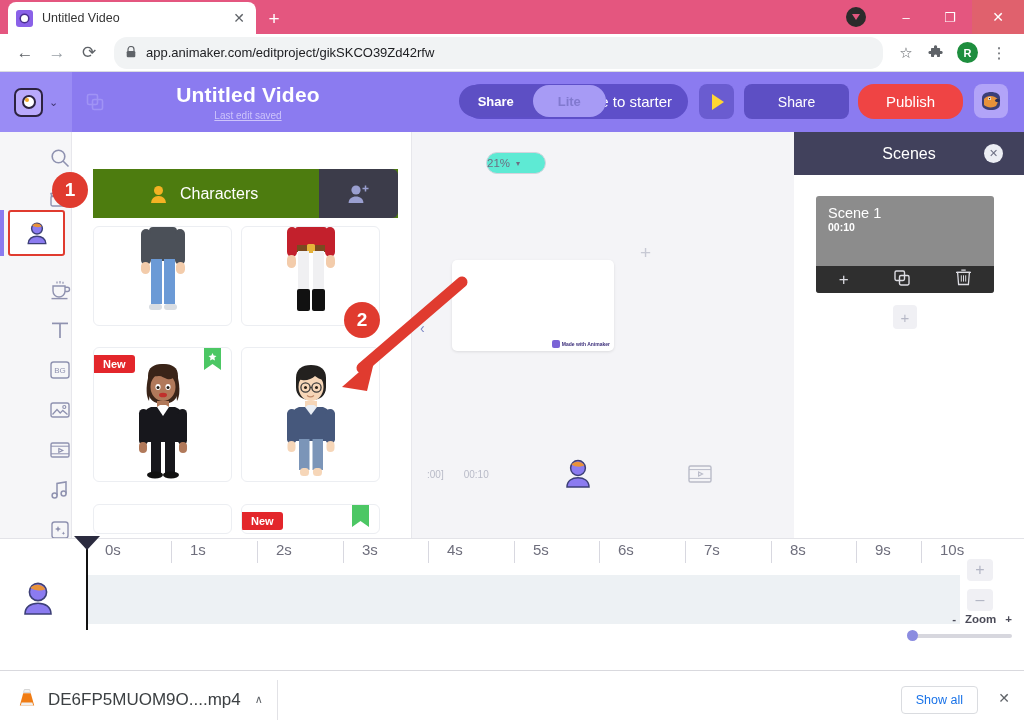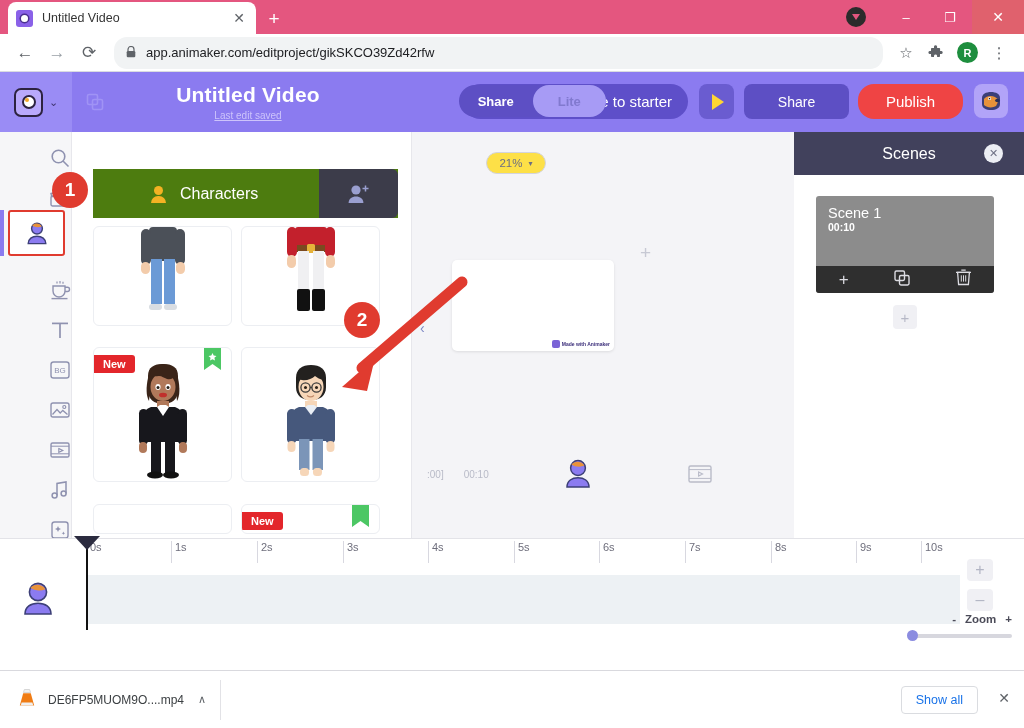--- a/index.html
+++ b/index.html
@@ -180,22 +180,22 @@
   
   .char{ display:block; }
 
   
   .stage{
     position:absolute; left:412px; top:132px; width:382px; height:406px;
     background:#f4f4f7;
   }
   .zoom-pill{
     position:absolute; left:74px; top:20px; width:60px;height:22px;
-    border:1px solid #d3d4dd; border-radius:11px; background:#fde047;
-    display:flex; align-items:center; justify-content:center; gap:6px;
+    border:1px solid #d3d4dd; border-radius:11px; background:#5eead4;
+    display:flex; align-items:center; gap:6px;
     font-size:11.5px; color:#6c6e82;
   }
   .slide{
     position:absolute; left:40px; top:128px; width:162px; height:91px;
     background:#fff; border-radius:5px; box-shadow:0 1px 3px rgba(0,0,0,.10);
   }
   .watermark{ position:absolute; right:4px; bottom:3px; font-size:6px;
     color:#3b2e7a; font-weight:bold; display:flex; align-items:center; gap:2px;}
   .wm-dot{ width:8px;height:8px;border-radius:2px;background:#7a63d6;}
   .plus-ghost{ position:absolute; left:228px; top:110px; color:#c7c9d4; font-size:19px;}
@@ -237,21 +237,21 @@
     display:flex; align-items:center; justify-content:center;
   }
 
   
   .timeline{
     position:absolute; left:0; top:538px; width:1024px; height:130px;
     background:#fff; border-top:1px solid #e3e3e8;
   }
   .tl-ruler{ position:absolute; left:0; top:0; width:960px; height:26px; }
   .tl-tick{ position:absolute; top:2px; height:22px; border-left:1px solid #d8d8e0;
-    font-size:11px; color:#6e6e7c; padding-left:3px; }
+    font-size:15px; color:#6e6e7c; padding-left:18px; }
   .tl-track{
     position:absolute; left:86px; top:36px; width:874px; height:49px;
     background:#edf1f4;
   }
   .tl-char{ position:absolute; left:18px; top:40px; }
   .playhead{ position:absolute; left:86px; top:0; width:2px; height:91px; background:#111; }
   .playhead-grip{
     position:absolute; left:-12px; top:-3px; width:26px; height:14px;
     background:#2b2b3f; clip-path:polygon(0 0,100% 0,50% 100%);
   }
@@ -268,21 +268,21 @@
   .zoom-knob{ position:absolute; left:-5px; top:-4px; width:11px;height:11px;
     border-radius:50%; background:#8b8ce0; }
 
   
   .dlbar{
     position:absolute; left:0; top:670px; width:1024px; height:58px;
     background:#fff; border-top:1px solid #d9d9de; display:flex; align-items:center;
   }
   .dl-item{ display:flex; align-items:center; padding:0 14px 0 18px; height:40px;
     border-right:1px solid #e2e2e6; }
-  .dl-name{ font-size:12px; color:#3c4043; margin:0 14px 0 12px;}
+  .dl-name{ font-size:17px; color:#3c4043; margin:0 14px 0 12px;}
   .dl-chev{ color:#5f6368; font-size:11px; }
   .showall{
     position:absolute; right:46px; top:15px; height:28px; padding:0 14px;
     border:1px solid #dadce0; border-radius:4px; color:#1a73e8; font-size:12.5px;
     display:flex; align-items:center;
   }
   .dl-close{ position:absolute; right:14px; top:19px; color:#5f6368; font-size:14px;}
 
   
   .ann-badge{

